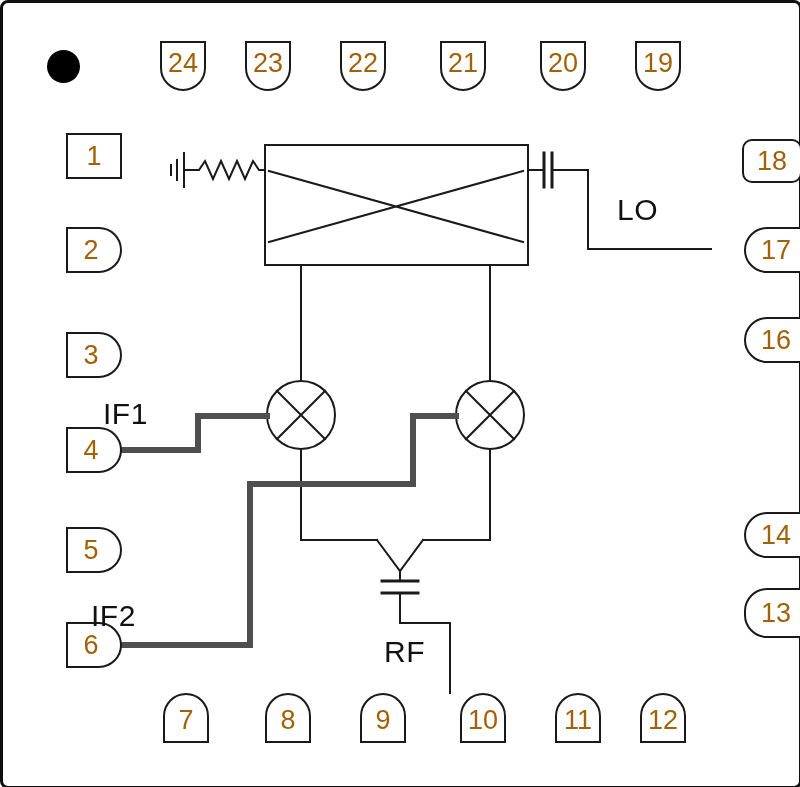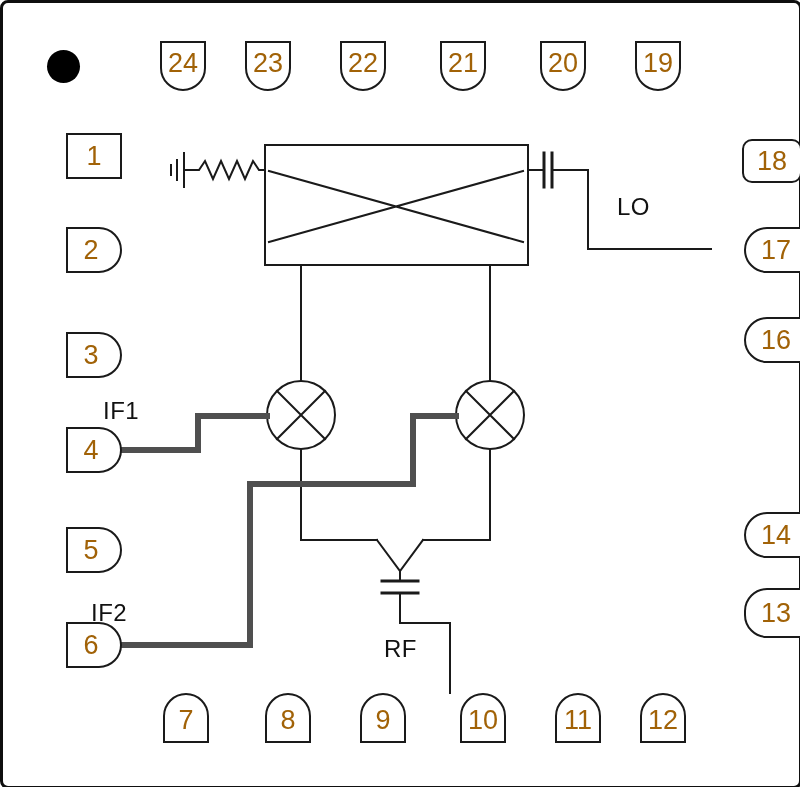--- a/index.html
+++ b/index.html
@@ -54,21 +54,21 @@
     position: absolute;
     left: 44px;
     top: 47px;
     width: 33px;
     height: 33px;
     border-radius: 50%;
     background: #000000;
   }
   .sig-label {
     position: absolute;
-    font-size: 24px;
+    font-size: 30px;
     color: #111111;
     letter-spacing: 0.5px;
     line-height: 1;
     user-select: none;
   }
 </style>
 </head>
 <body>
 
 <div class="board">

